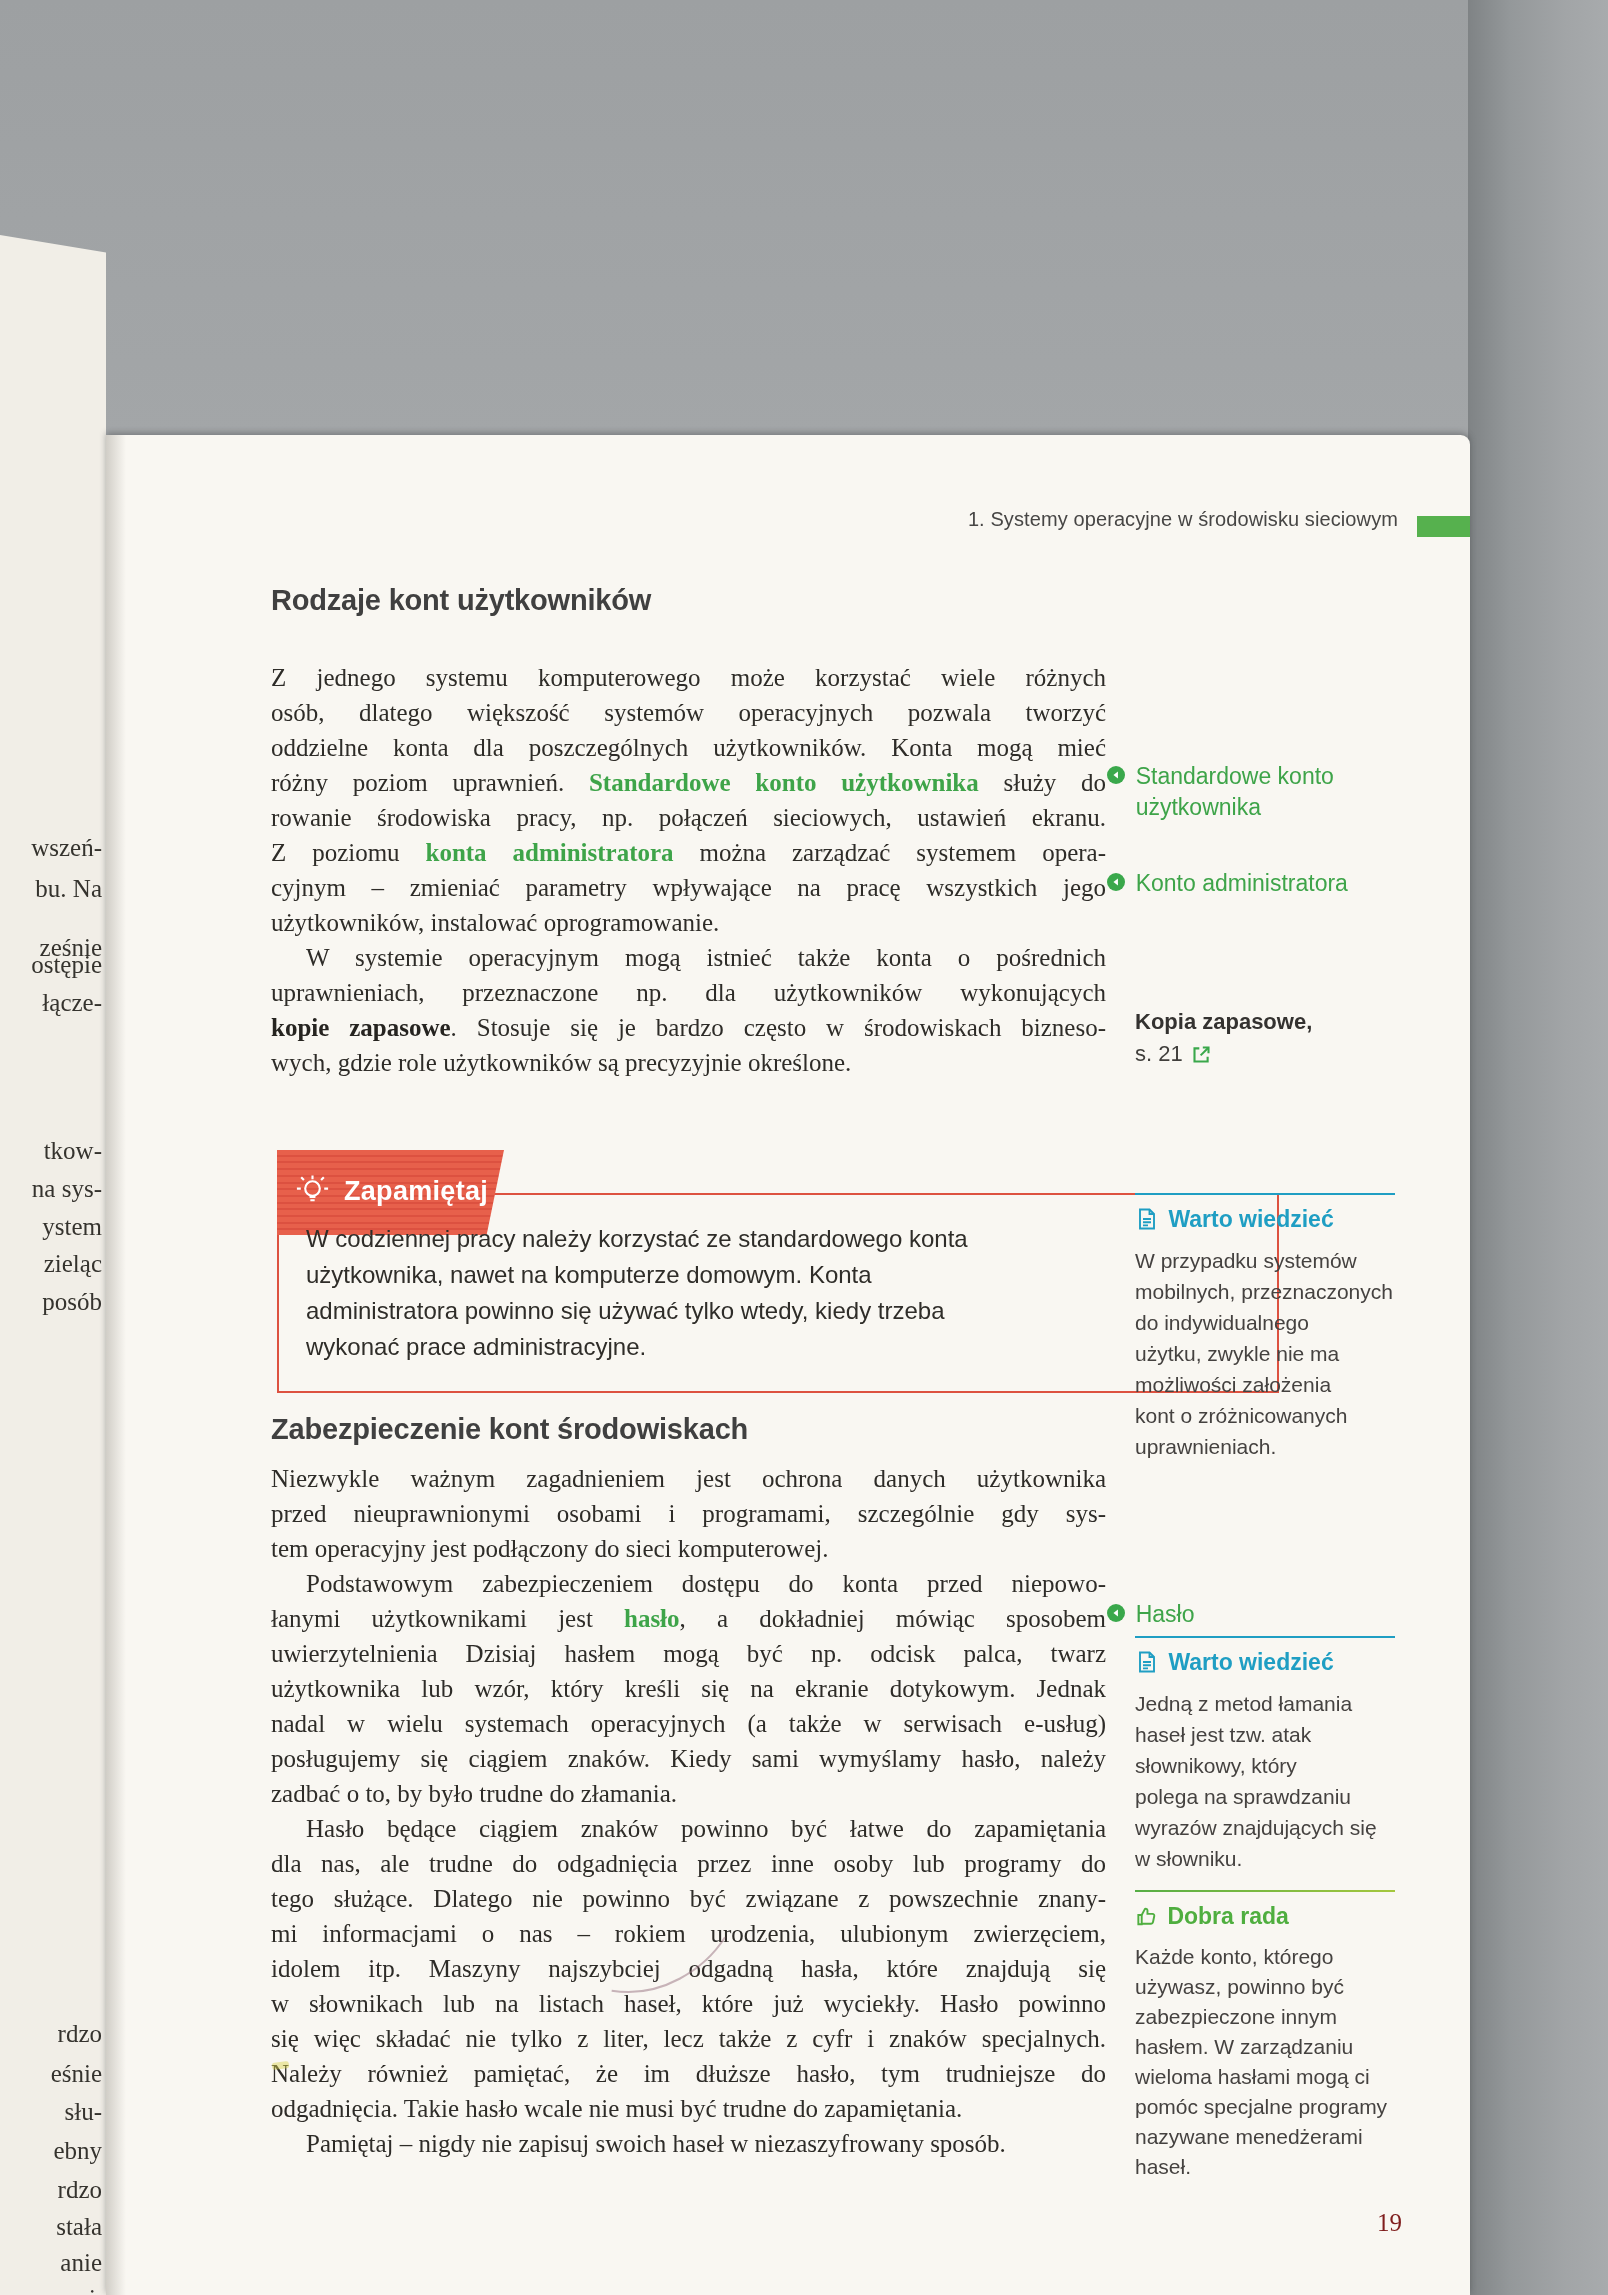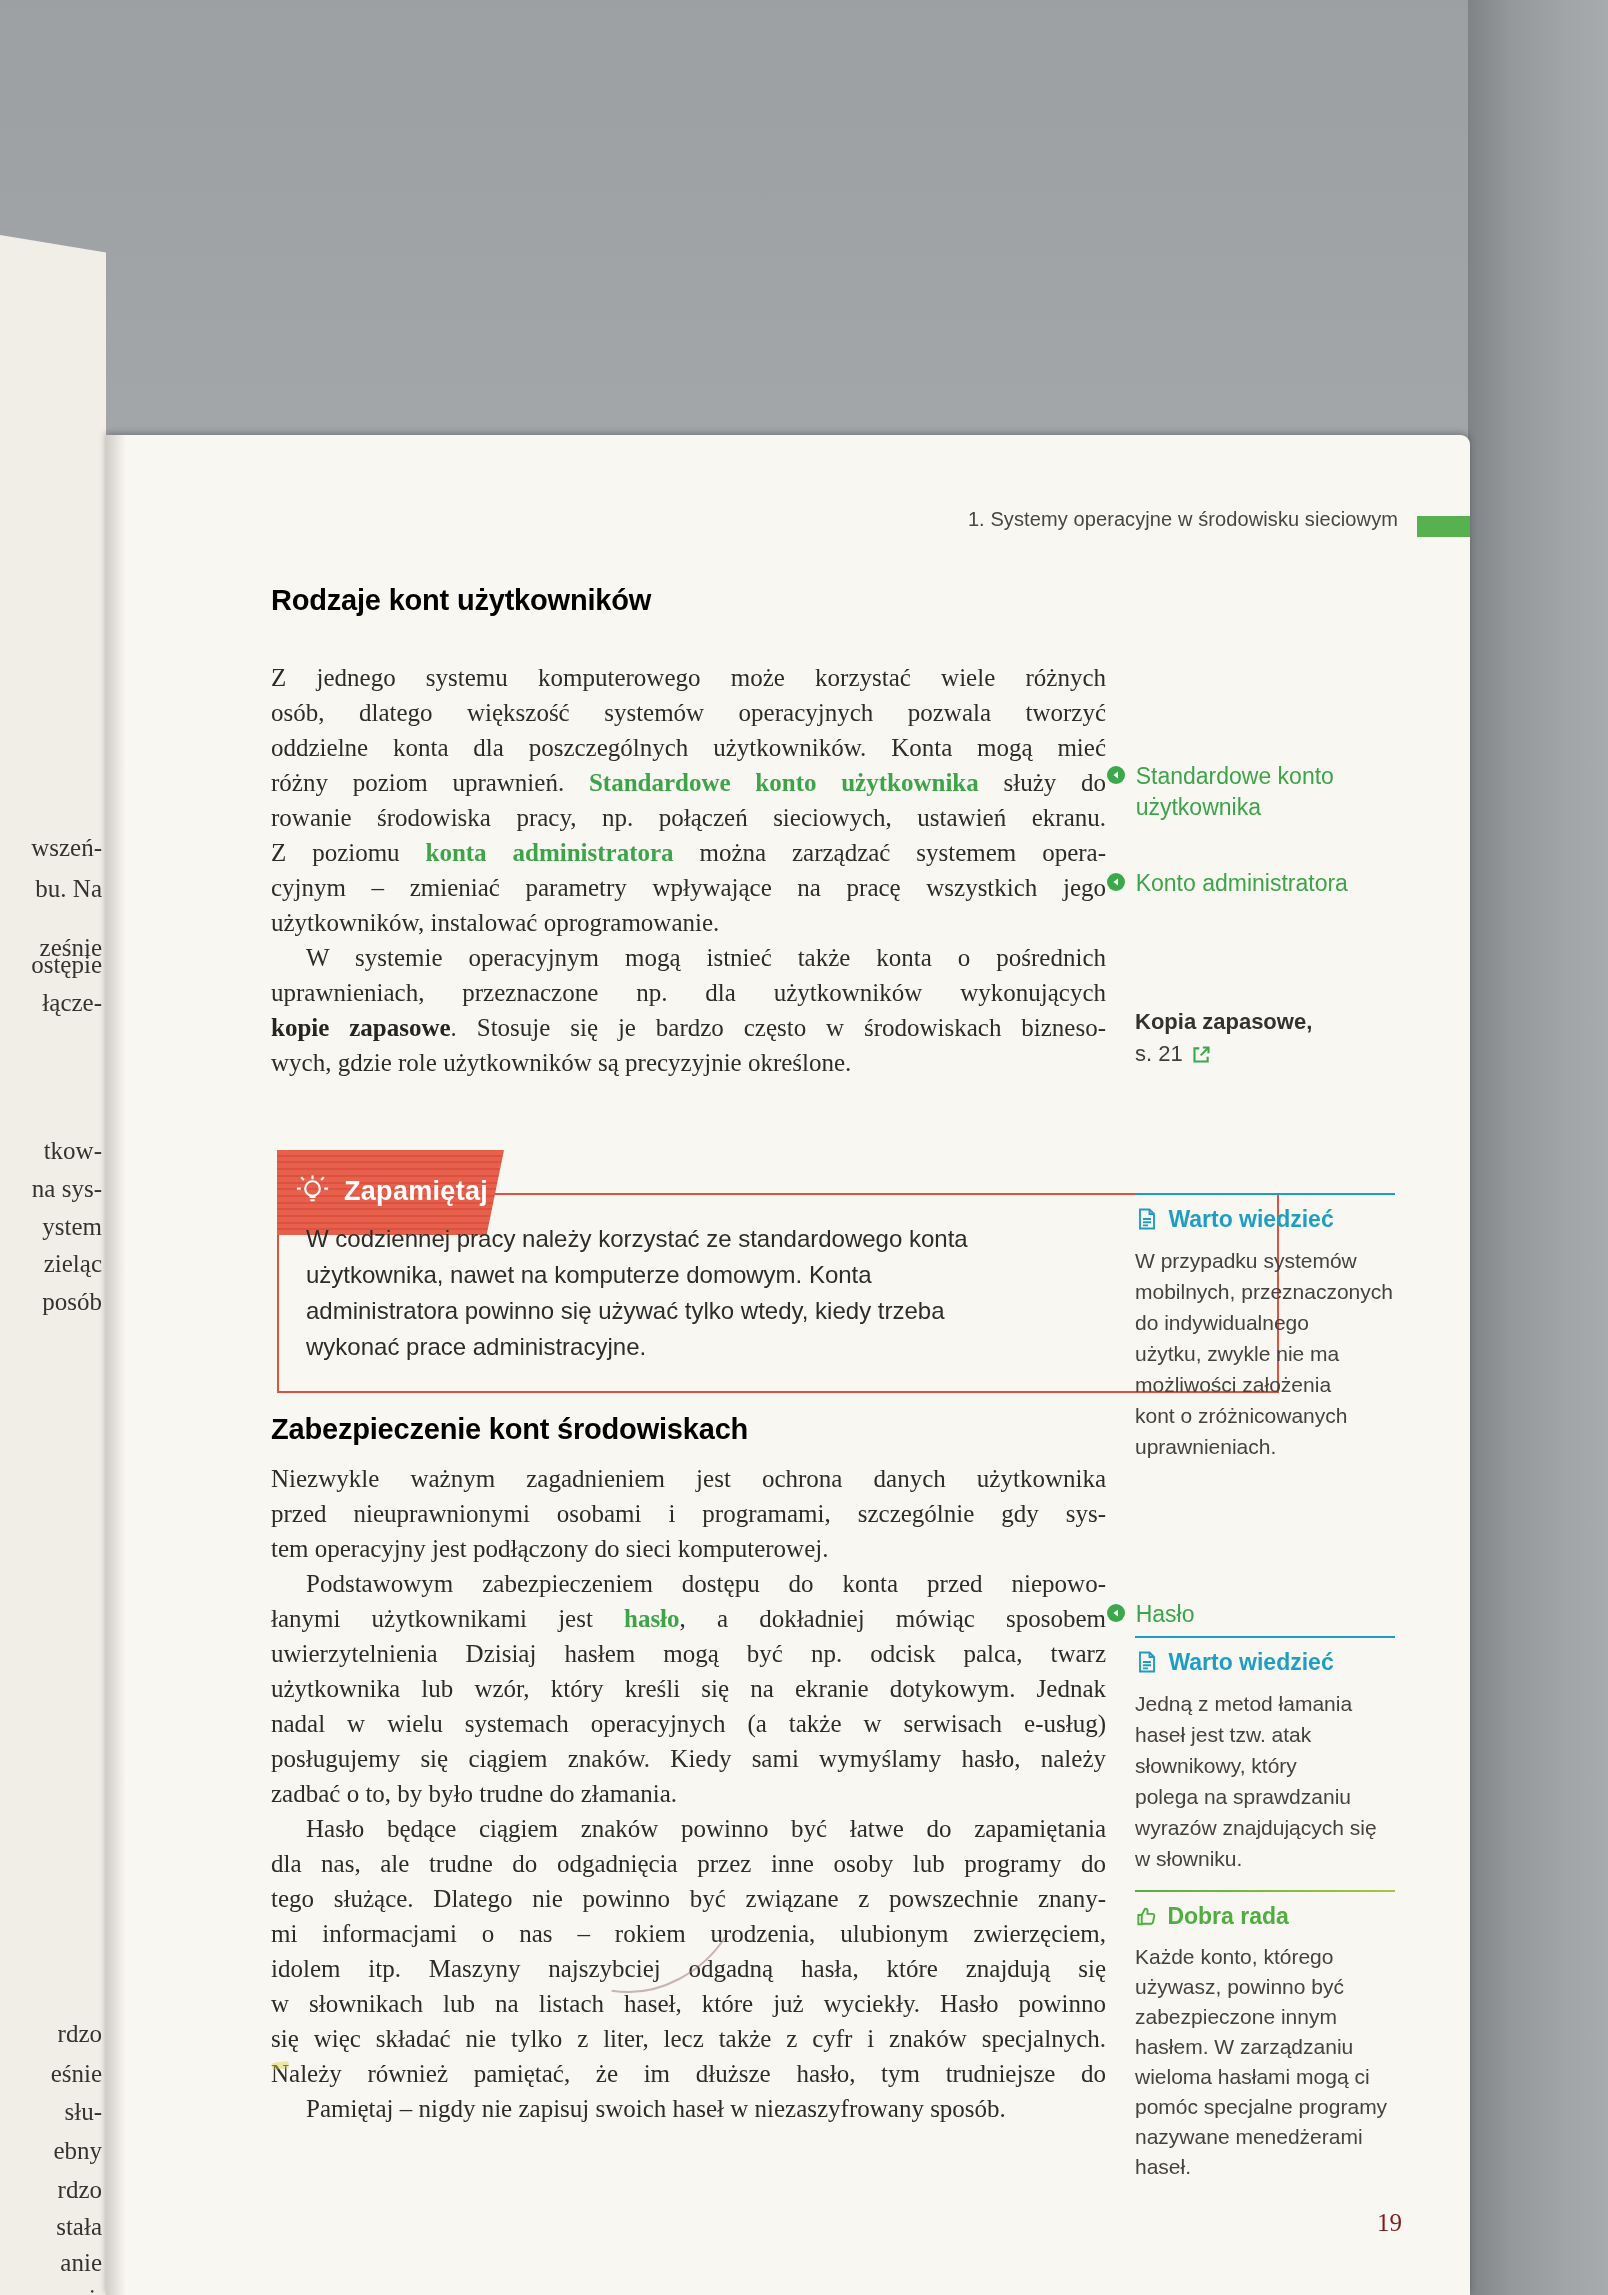--- a/index.html
+++ b/index.html
@@ -44,21 +44,21 @@
   #chapter-header{
     position:absolute;left:922px;top:508px;width:476px;
     text-align:right;font-size:20px;color:#474645;letter-spacing:0.1px;
   }
   #chapter-marker{
     position:absolute;left:1417px;top:516px;width:53px;height:21px;background:#56b14e;
   }
   
   .sec-heading{
     position:absolute;left:271px;
-    font-size:29px;font-weight:700;color:#000000;letter-spacing:-0.2px;
+    font-size:29px;font-weight:700;color:#404040;letter-spacing:-0.2px;
   }
   #h1{top:584px;}
   #h2{top:1413px;}
   
   .bodycol{position:absolute;left:271px;width:835px;}
   #body1{top:660px;}
   #body2{top:1461px;}
   .bline{
     box-sizing:border-box;width:100%;height:35px;line-height:35px;overflow:hidden;
     font-family:"Liberation Serif",serif;font-size:25px;color:#2e2c28;
@@ -193,20 +193,21 @@
     <div class="bline"><span>posługujemy się ciągiem znaków. Kiedy sami wymyślamy hasło, należy</span></div>
     <div class="bline pl-last"><span>zadbać o to, by było trudne do złamania.</span></div>
     <div class="bline indent"><span>Hasło będące ciągiem znaków powinno być łatwe do zapamiętania</span></div>
     <div class="bline"><span>dla nas, ale trudne do odgadnięcia przez inne osoby lub programy do</span></div>
     <div class="bline"><span>tego służące. Dlatego nie powinno być związane z powszechnie znany-</span></div>
     <div class="bline"><span>mi informacjami o nas – rokiem urodzenia, ulubionym zwierzęciem,</span></div>
     <div class="bline"><span>idolem itp. Maszyny najszybciej odgadną hasła, które znajdują się</span></div>
     <div class="bline"><span>w słownikach lub na listach haseł, które już wyciekły. Hasło powinno</span></div>
     <div class="bline"><span>się więc składać nie tylko z liter, lecz także z cyfr i znaków specjalnych.</span></div>
     <div class="bline"><span>Należy również pamiętać, że im dłuższe hasło, tym trudniejsze do</span></div>
+    <div class="bline pl-last"><span>odgadnięcia. Takie hasło wcale nie musi być trudne do zapamiętania.</span></div>
     <div class="bline indent pl-last"><span>Pamiętaj – nigdy nie zapisuj swoich haseł w niezaszyfrowany sposób.</span></div>
   </div>
 
 <div id="margin">
     <div class="m-item m-pointer" style="top: 761px;">
       <svg width="18" height="18" viewBox="0 0 24 24" class="ico">
     <circle cx="12" cy="12" r="12" fill="#3aa84b"></circle>
     <path d="M14.6 7.2 L8.6 12 L14.6 16.8 Z" fill="#ffffff"></path>
   </svg>
       <div class="m-label">

